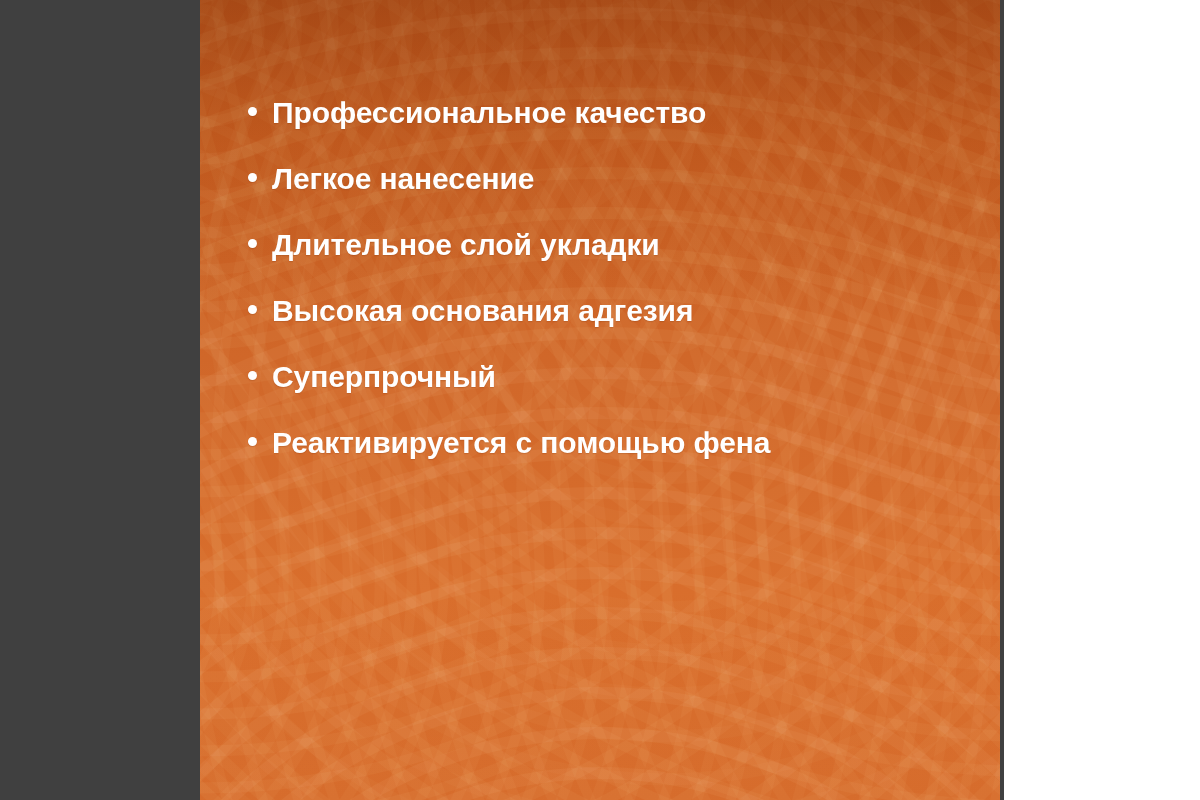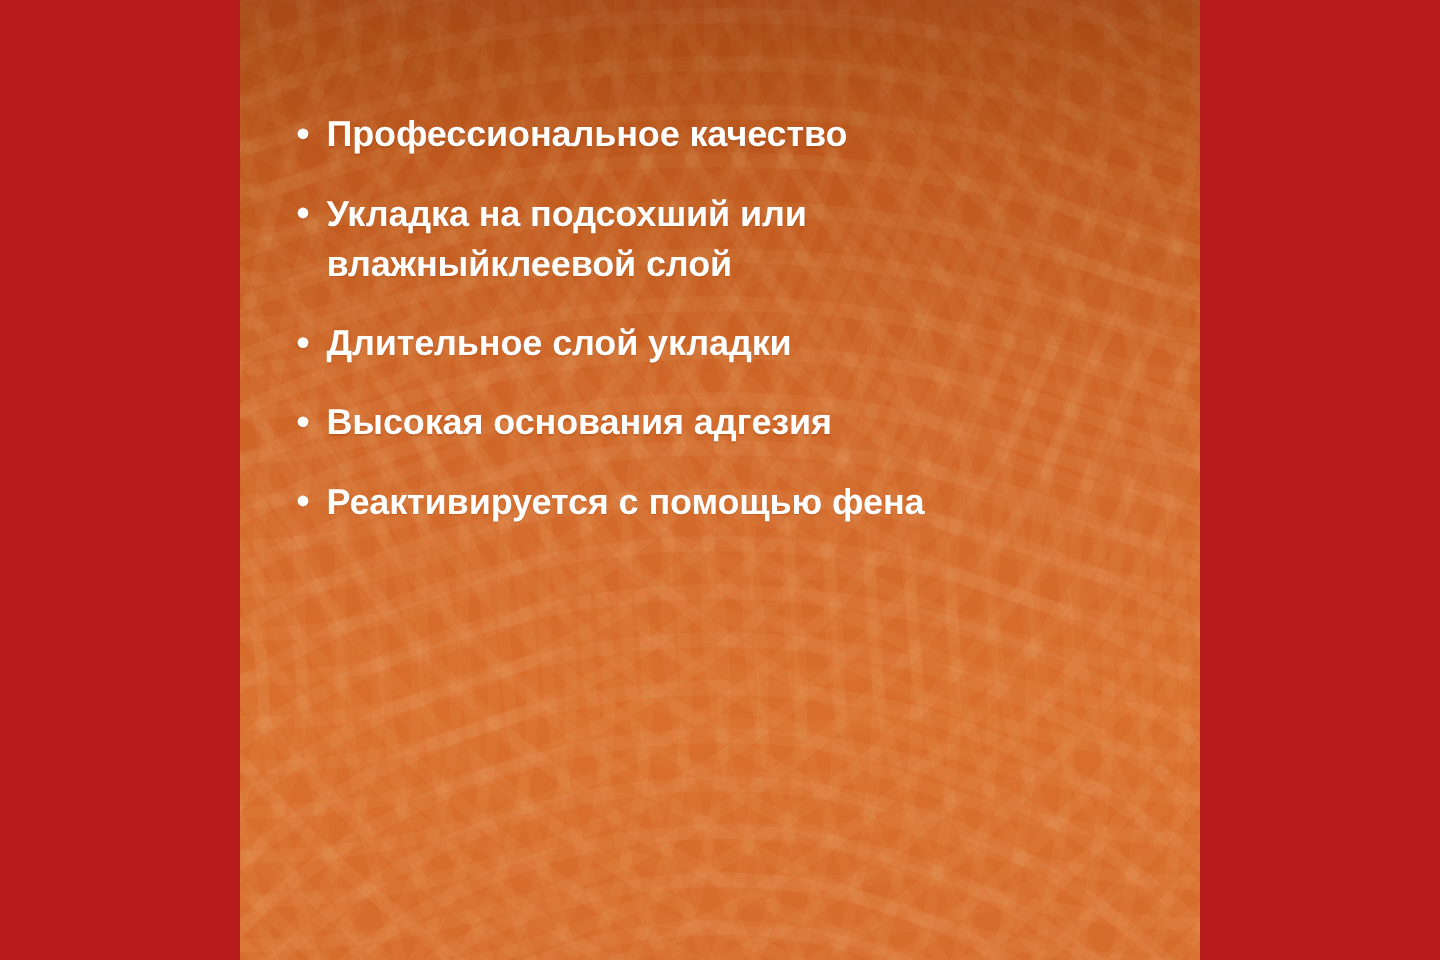--- a/index.html
+++ b/index.html
@@ -9,23 +9,23 @@
   }
   body {
     width: 1200px;
     height: 800px;
     overflow: hidden;
     font-family: "Liberation Sans", sans-serif;
   }
 
   .canvas {
     position: relative;
-    width: 1200px;
+    width: 1004px;
     height: 800px;
-    background: #b91c1c;
+    background: #404040;
     text-decoration: underline;
   }
 
   
   .panel {
     position: absolute;
     left: 200px;
     top: 0;
     width: 800px;
     height: 800px;
@@ -187,37 +187,40 @@
     <div class="tex-shade"></div>
 
     <ul class="features">
 
       <li class="feature">
         <span class="dot"></span>
         <span class="txt">Профессиональное качество</span>
       </li>
 
 
-
-      <li class="feature">
-        <span class="dot"></span>
-        <span class="txt">Укладка на подсохший или
-влажныйклеевой слой</span>
-      </li>
+      <li class="feature">
+        <span class="dot"></span>
+        <span class="txt">Легкое нанесение</span>
+      </li>
+
 
       <li class="feature">
         <span class="dot"></span>
         <span class="txt">Длительное слой укладки</span>
       </li>
 
       <li class="feature">
         <span class="dot"></span>
         <span class="txt">Высокая основания адгезия</span>
       </li>
 
+      <li class="feature">
+        <span class="dot"></span>
+        <span class="txt">Суперпрочный</span>
+      </li>
 
       <li class="feature">
         <span class="dot"></span>
         <span class="txt">Реактивируется с помощью фена</span>
       </li>
 
     </ul>
   </div>
 </div>
 

